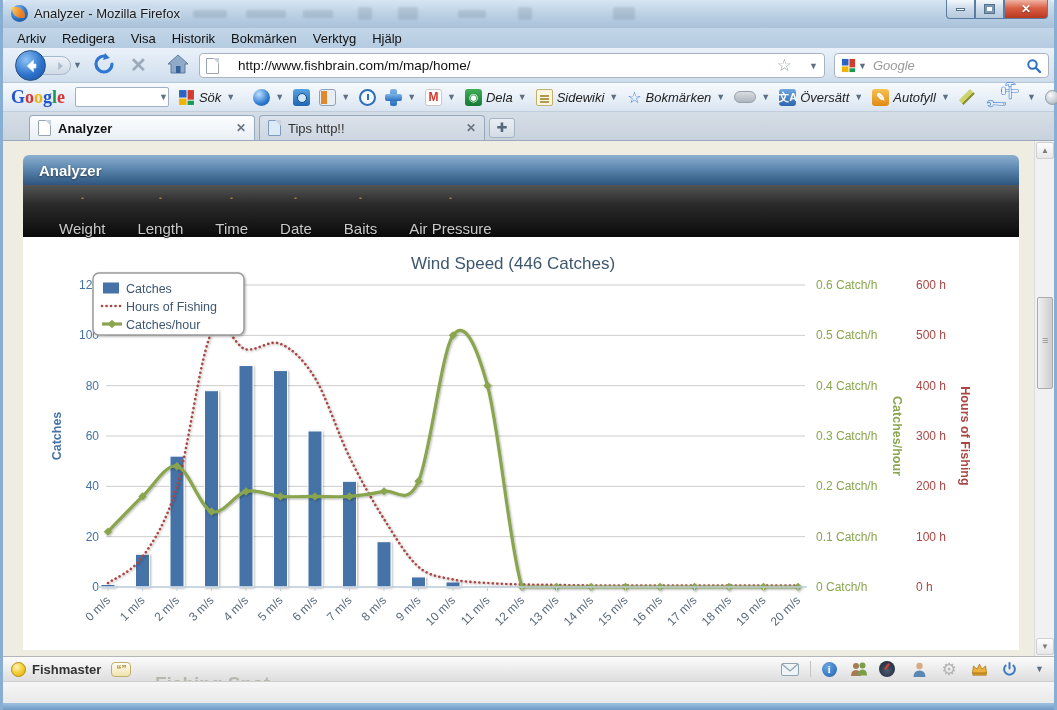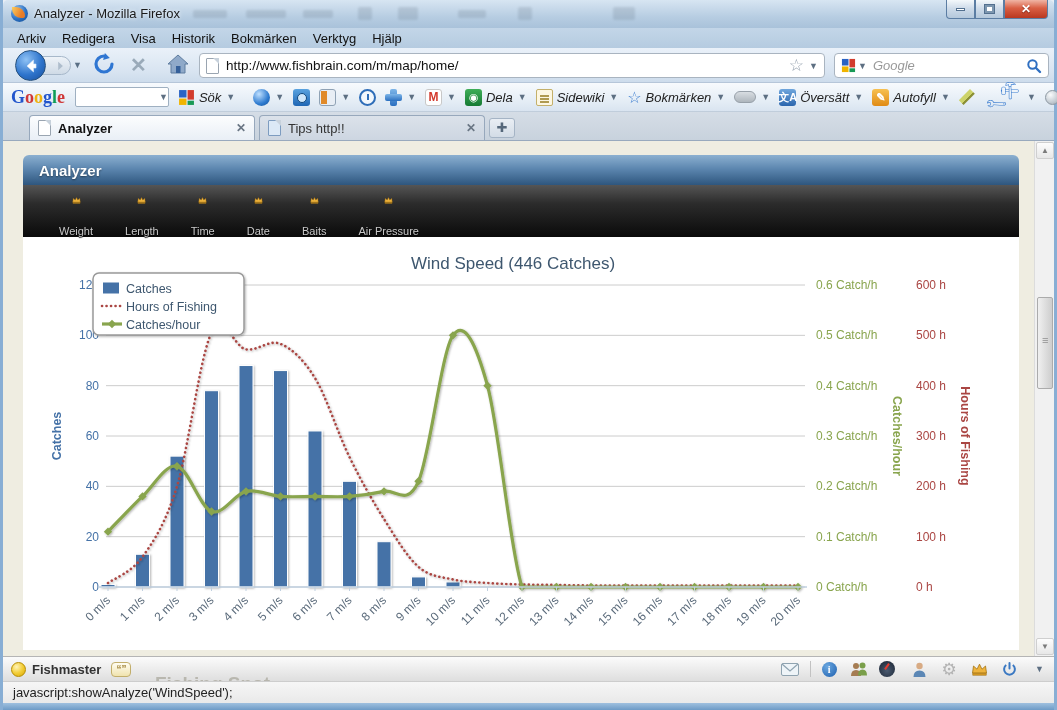--- a/index.html
+++ b/index.html
@@ -37,21 +37,21 @@
   #back-btn { position:absolute; left:12px; top:2px; width:31px; height:31px; border-radius:50%;
     background:radial-gradient(circle at 35% 30%,#8ec2f5,#2e74cc 55%,#184e9b); border:1px solid #26517e;
     display:flex; align-items:center; justify-content:center; z-index:2; }
   #fwd-btn { position:absolute; left:38px; top:8px; width:30px; height:19px; border-radius:0 10px 10px 0;
     background:linear-gradient(#eef3f8,#cfdae6); border:1px solid #a7b8ca; display:flex; align-items:center; justify-content:flex-end; padding-right:5px; }
   #nav-drop { position:absolute; left:70px; top:12px; font-size:9px; color:#5a6f85; }
   #reload-btn { position:absolute; left:90px; top:5px; }
   #stop-btn  { position:absolute; left:127px; top:5px; color:#9aaab9; font-size:20px; font-weight:bold; }
   #home-btn  { position:absolute; left:163px; top:5px; }
   #url-bar { position:absolute; left:196px; top:5px; width:626px; height:25px; background:#fff;
-    border:1px solid #a9b4c0; border-radius:4px; display:flex; align-items:center; padding:0 6px; }
+    border:1px solid #a9b4c0; border-radius:4px; display:flex; align-items:center; padding:0 6px;gap:12px; }
   .page-ico { width:13px; height:16px; background:#fff; border:1px solid #9aa5b1; border-radius:1px; position:relative; flex:0 0 auto; }
   .page-ico::after { content:""; position:absolute; right:-1px; top:-1px; border:3px solid #c8d2dc;
     border-left-color:transparent; border-bottom-color:transparent; }
   #url-text { font-size:13.5px; color:#111; margin-left:7px; flex:1 1 auto; white-space:nowrap; overflow:hidden; }
   .star { color:#98a4b1; font-size:17px; }
   .chev { color:#5d6f82; font-size:9px; margin-left:5px; }
   #search-box { position:absolute; left:831px; top:5px; width:215px; height:25px; background:#fff;
     border:1px solid #a9b4c0; border-radius:4px; display:flex; align-items:center; padding:0 6px; }
   #search-input { border:none; outline:none; flex:1; font-size:13px; font-style:italic; color:#999; margin-left:6px; min-width:0; }
   #search-input::placeholder { color:#999; font-style:italic; }
@@ -103,21 +103,21 @@
     background:linear-gradient(#e9eef4,#d3dce6); color:#55677a; font-size:13px; text-align:center; line-height:18px; }
 
   
   #content { position:absolute; left:0; top:141px; width:100%; height:515px; background:#efede1; }
   #panel { position:absolute; left:20px; top:14px; width:996px; height:501px; border-radius:6px 6px 0 0; }
   #panel-header { height:30px; border-radius:6px 6px 0 0;
     background:linear-gradient(#8cb0d0,#5d87b0 45%,#2e567e); display:flex; align-items:center; padding-left:16px; }
   #panel-header span { color:#fff; font-weight:bold; font-size:15px; text-shadow:0 1px 2px rgba(0,0,0,.45); }
   #analyzer-tabs { height:52px; background:linear-gradient(#555 0%,#2c2c2c 35%,#0a0a0a 100%); display:flex; padding-left:20px; }
   .atab { display:flex; flex-direction:column; align-items:center; padding:0 16px; margin-top:5px; height:47px; }
-  .atab .lbl { font-size:11px; color:#c9c9c9; margin-top:21px; text-shadow:0 1px 1px #000; }
+  .atab .lbl { font-size:15px; color:#c9c9c9; margin-top:21px; text-shadow:0 1px 1px #000; }
   .atab.active { background:#fff; border-radius:6px 6px 0 0; }
   .atab.active .lbl { color:#444; text-shadow:none; }
   .atab .crown { margin-top:7px; }
   #chart-area { height:413px; background:#fff; }
   
   #vscroll { position:absolute; right:0; top:0; width:20px; height:515px; background:#f1f1f1; border-left:1px solid #dcdcdc; }
   .sc-btn { position:absolute; left:1px; width:18px; height:17px; background:linear-gradient(#fdfdfd,#e7e7e7); border:1px solid #cfcfcf; border-radius:2px; color:#7b7b7b; font-size:8px; text-align:center; line-height:15px; }
   #sc-up { top:1px; } #sc-down { bottom:1px; }
   #sc-thumb { position:absolute; left:2px; top:156px; width:16px; height:92px; border-radius:2px;
     background:linear-gradient(90deg,#f0f0f0,#cdcdcd); border:1px solid #ababab; }
@@ -574,17 +574,16 @@
         <svg width="15" height="15" viewBox="0 0 15 15">
           <path d="M4.2 3 A5.4 5.4 0 1 0 10.8 3" fill="none" stroke="#3a78c2" stroke-width="2"></path>
           <line x1="7.5" y1="1" x2="7.5" y2="6.5" stroke="#3a78c2" stroke-width="2" stroke-linecap="round"></line>
         </svg>
       </div>
       <span class="chev" style="margin:0 2px 0 14px;">▼</span>
     </div>
   </div>
 
   <div id="statusbar">
-    <span>javascript:showAnalyze('WindSpeed');</span>
   </div>
 
   <div id="bottom-border"></div>
 </div>
 
 </body></html>

